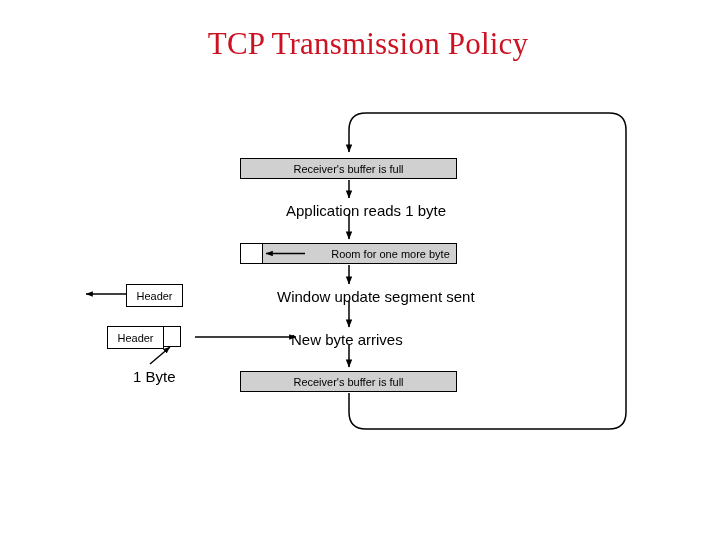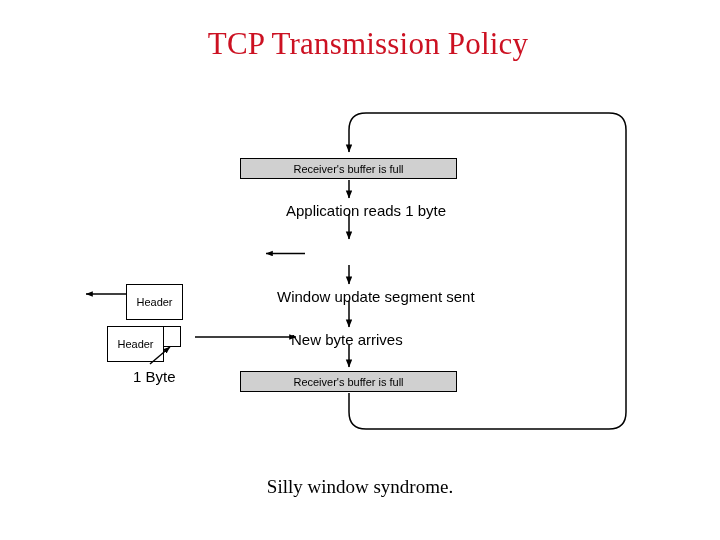--- a/index.html
+++ b/index.html
@@ -96,21 +96,21 @@
     background: #ffffff;
     border: 1px solid #000000;
   }
 
   
   .pktbox {
     position: absolute;
     box-sizing: border-box;
     background: #ffffff;
     border: 1px solid #000000;
-    height: 36px;
+    height: 23px;
     display: flex;
     align-items: center;
     justify-content: center;
     font-family: "Liberation Sans", sans-serif;
     font-size: 11px;
     color: #000000;
     white-space: nowrap;
   }
   .pktcell {
     position: absolute;
@@ -137,20 +137,24 @@
   <div id="title">TCP Transmission Policy</div>
 
   <div id="figure">
 
     <div class="bar" style="left:240px; top:158px; width:217px;">
       <span class="barlabel">Receiver's buffer is full</span>
     </div>
 
     <div class="dtext" style="left:286px; top:203px;">Application reads 1 byte</div>
 
+    <div class="bar" style="left:240px; top:243px; width:217px;">
+      <span class="whitecell"></span>
+      <span class="barlabel" style="padding-left:42px;">Room for one more byte</span>
+    </div>
 
     <div class="dtext" style="left:277px; top:289px;">Window update segment sent</div>
 
     <div class="dtext" style="left:291px; top:332px;">New byte arrives</div>
 
     <div class="bar" style="left:240px; top:371px; width:217px;">
       <span class="barlabel">Receiver's buffer is full</span>
     </div>
 
     <div class="pktbox" style="left:126px; top:284px; width:57px;">Header</div>
@@ -198,15 +202,14 @@
                Q 626 429 626 412
                L 626 130
                Q 626 113 609 113
                L 366 113
                Q 349 113 349 130
                L 349 152" fill="none" stroke="#000000" stroke-width="1.5" marker-end="url(#ah)"></path>
     </svg>
 
   </div>
 
-  <div id="caption">Silly window syndrome.</div>
 
 </div>
 
 </body></html>

